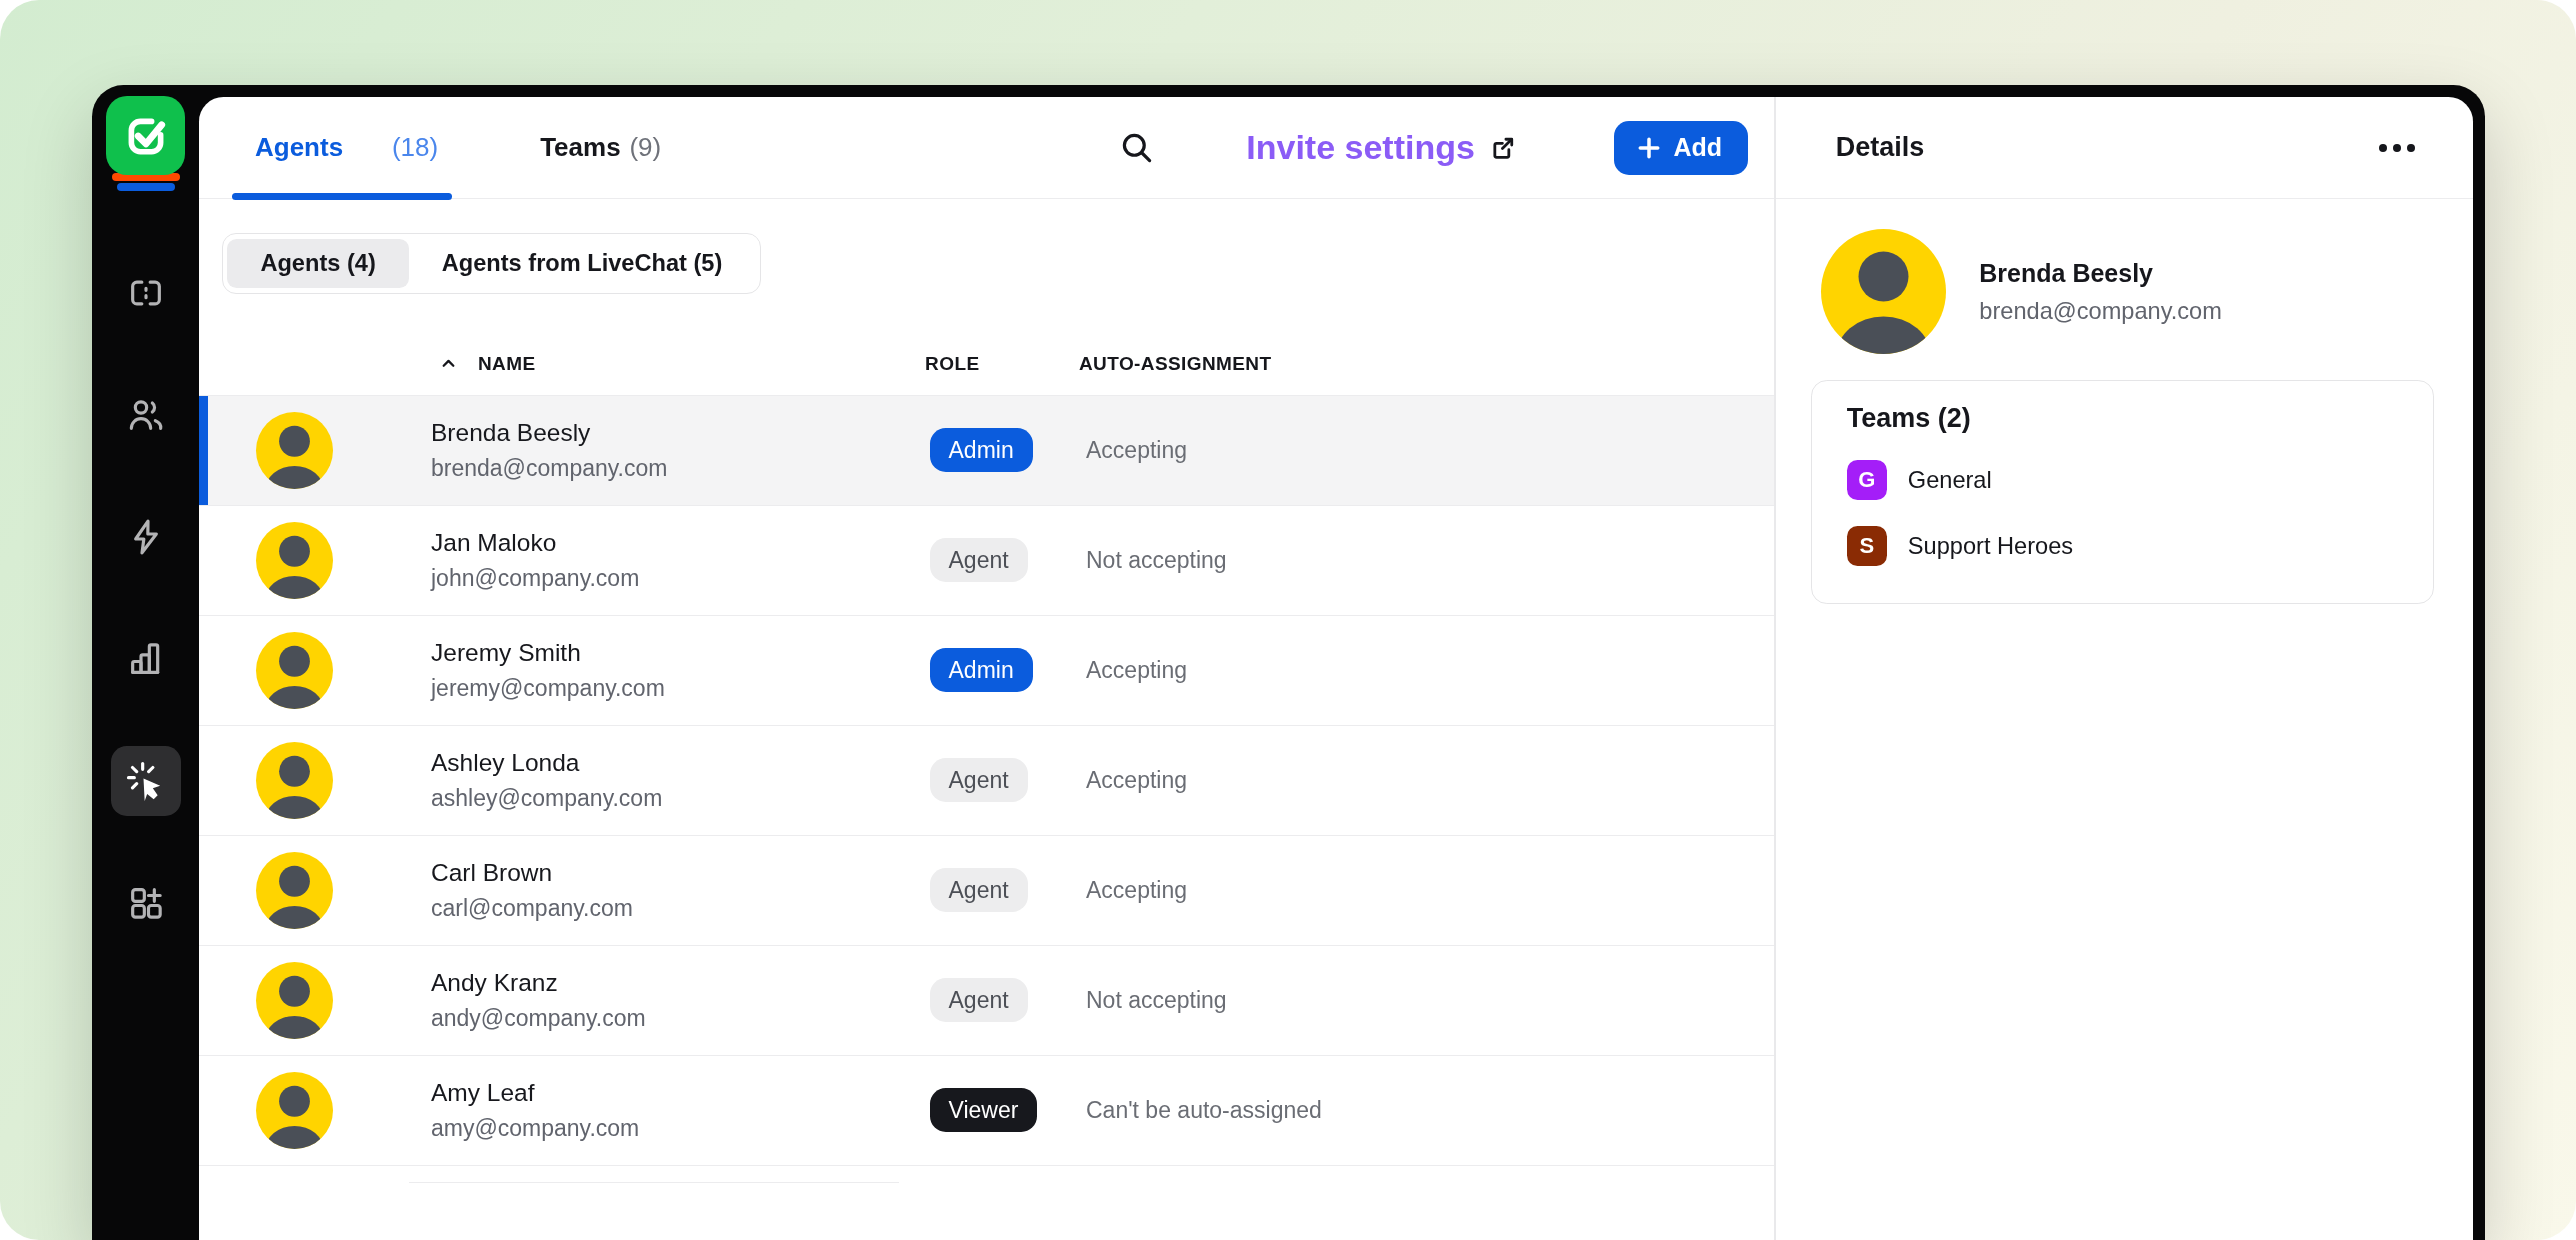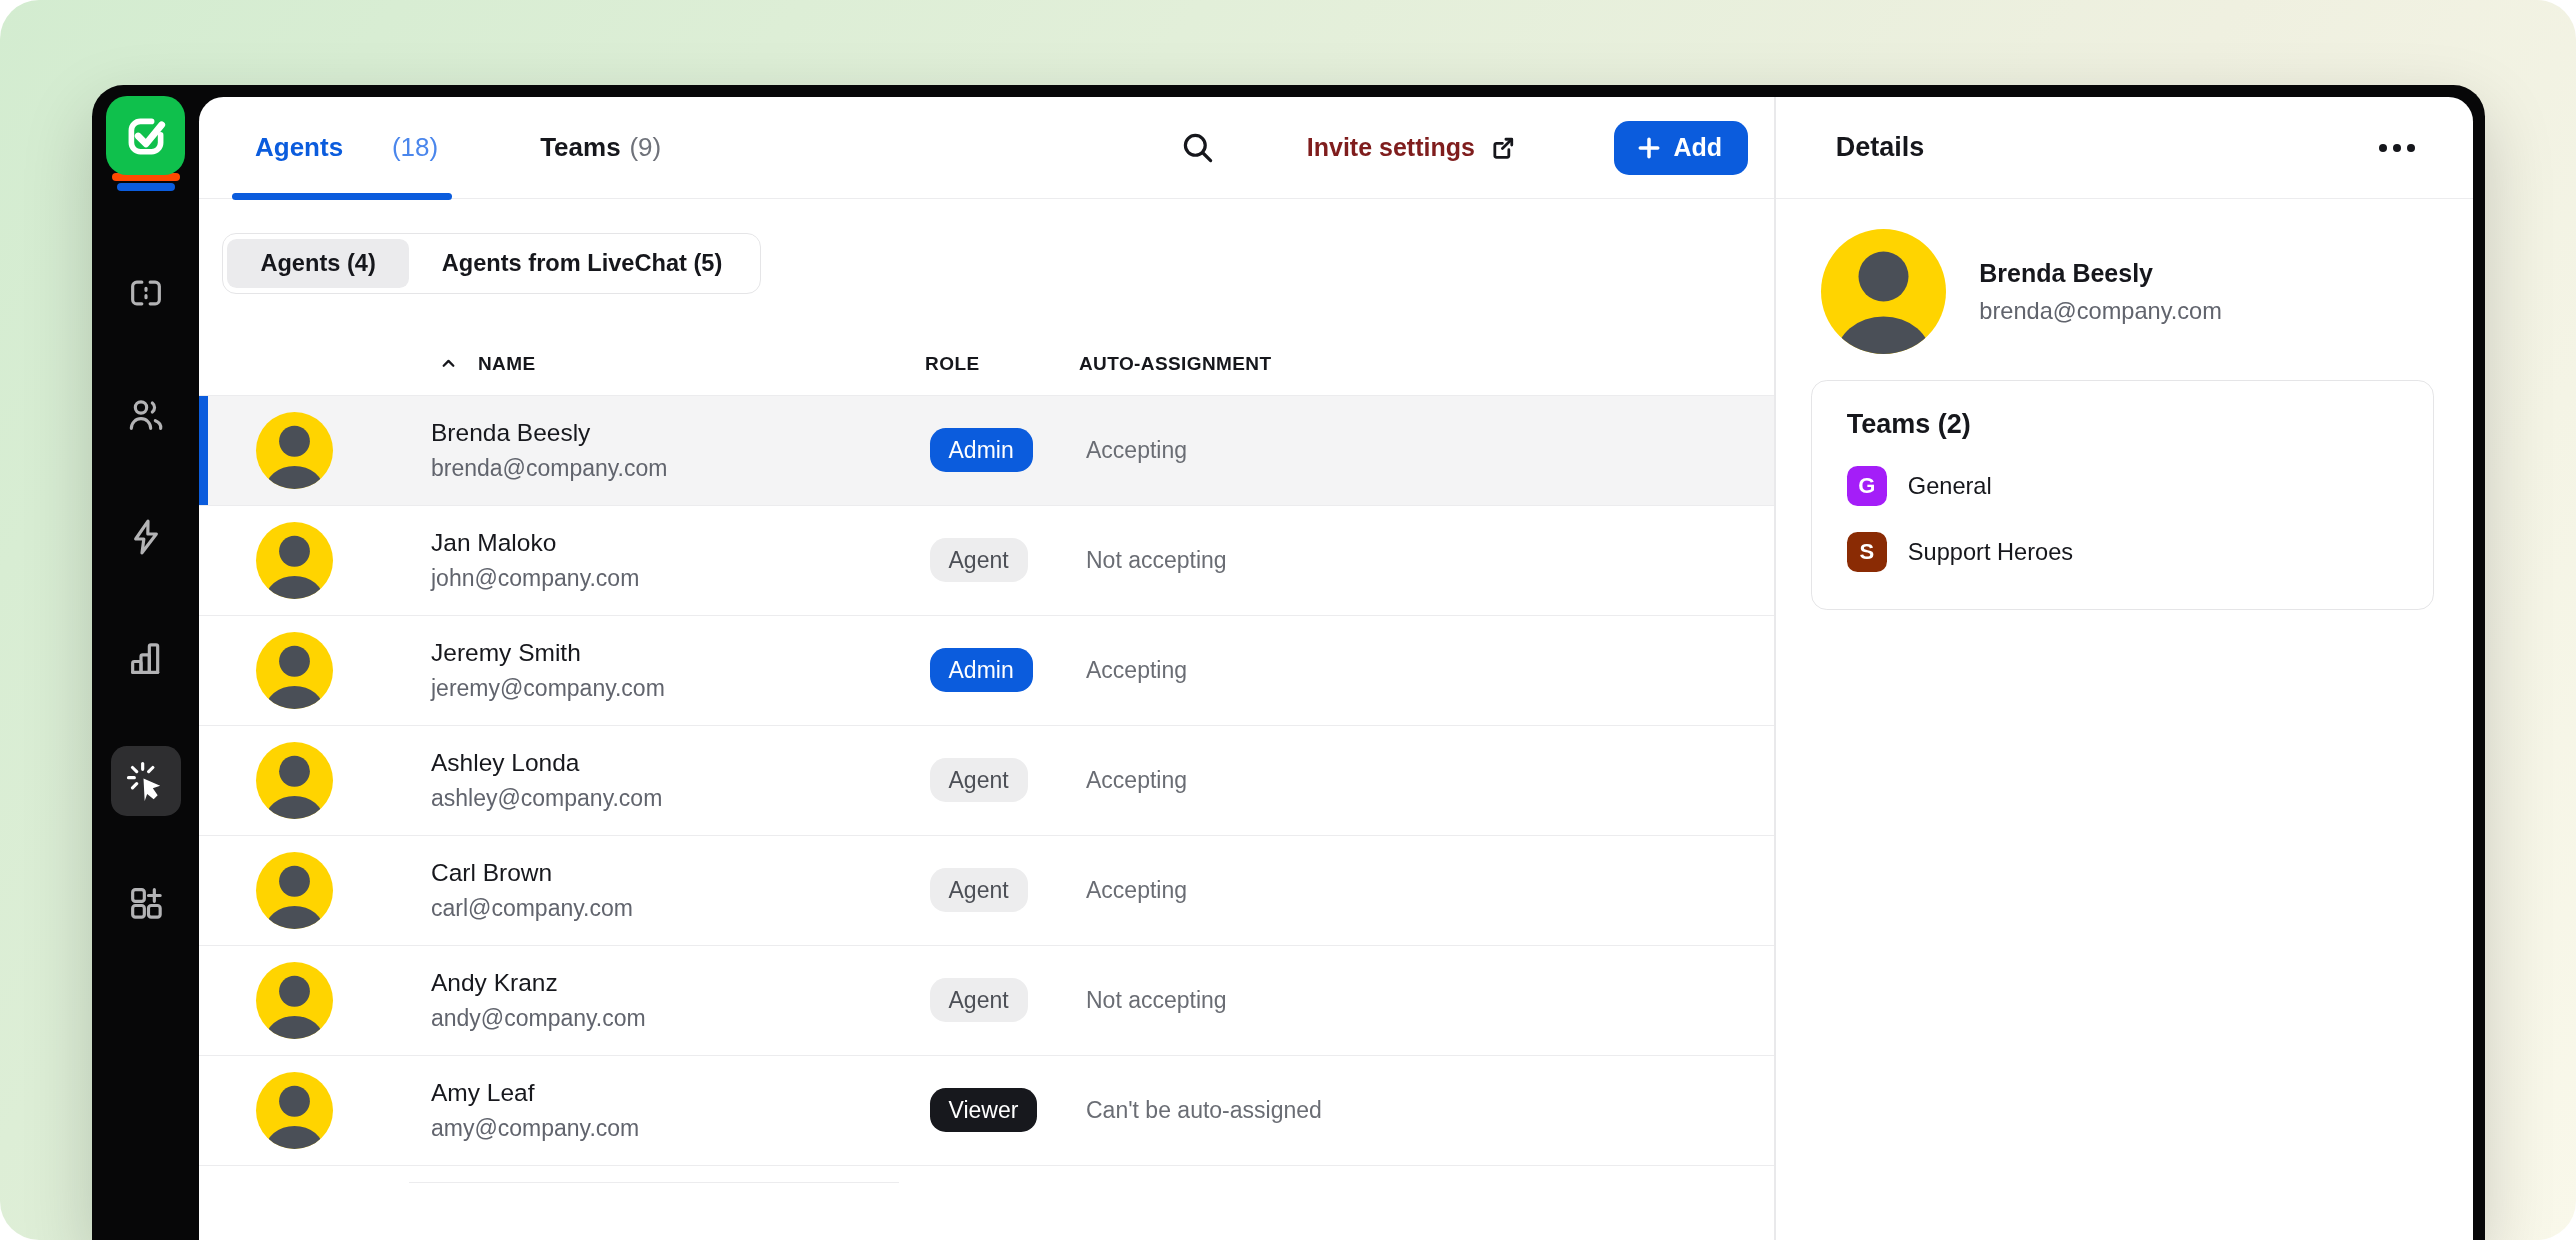--- a/index.html
+++ b/index.html
@@ -46,21 +46,21 @@
   .tab .t-count { font-weight:400; color:#6f727a; }
   .tab.active .t-label { color:#0b5cdd; }
   .tab.active .t-count { color:#4a86ec;margin-left:40px; }
   .tab.active::after { content:""; position:absolute; left:-23px; right:-14px; bottom:-1.7px;
     height:7px; border-radius:5.3px; background:#0b5cdd; }
   .spacer { flex:1; }
   .icon-btn { width:49px; height:49px; display:flex; align-items:center; justify-content:center;
     cursor:pointer; border-radius:10.5px; }
   .icon-btn svg { width:35px; height:35px; stroke:#16171c; stroke-width:2.2; fill:none; stroke-linecap:round; }
   .invite { display:flex; align-items:center; gap:14px; margin:0 51px 0 39px; cursor:pointer; }
-  .invite span { font-size:25px; font-weight:700; color:#7f1d1d; }
+  .invite span { font-size:34px; font-weight:700; color:#8b5cf6; }
   .invite svg { width:28px; height:28px; stroke:#16171c; stroke-width:2.4; fill:none; stroke-linecap:round; stroke-linejoin:round; }
   .add-btn { height:54px; padding:0 26px 0 21px; border:none; border-radius:15px; background:#0b5cdd;
     color:#fff; font-size:25px; font-weight:700; display:flex; align-items:center; gap:10.5px; cursor:pointer;
     font-family:inherit; }
   .add-btn svg { width:28px; height:28px; stroke:#fff; stroke-width:3; fill:none; stroke-linecap:round; }
 
   
   .main-body { flex:1; overflow:hidden; }
   .segmented { display:inline-flex; margin:34px 0 0 23px; border:1.8px solid #e5e5e7; border-radius:14px;
     padding:4.4px; background:#fff; }
@@ -99,21 +99,21 @@
   .details-title { font-size:27px; font-weight:700; color:#16171c; }
   .menu-btn { width:46px; height:46px; display:flex; align-items:center; justify-content:center; gap:6.1px;
     cursor:pointer; border-radius:8.8px; }
   .menu-btn i { width:7.9px; height:7.9px; border-radius:50%; background:#16171c; }
   .details-body { padding:30px 39px 0 35px; }
   .profile { display:flex; align-items:center; gap:33px; padding-left:10.5px; }
   .profile .avatar.big { width:125px; height:125px; }
   .profile-texts { display:flex; flex-direction:column; gap:10.5px; }
   .profile-name { font-size:25px; font-weight:600; color:#16171c; }
   .profile-email { font-size:23.6px; color:#61646d; }
-  .teams-card { margin-top:26px; border:1.8px solid #e5e5e7; border-radius:15.8px; padding:28px 35px 37px; }
+  .teams-card { margin-top:26px; border:1.8px solid #e5e5e7; border-radius:15.8px; padding:22px 35px 37px; }
   .teams-title { font-size:27px; font-weight:700; color:#16171c; }
   .team-item { display:flex; align-items:center; gap:21px; margin-top:26px; cursor:pointer; }
   .team-badge { width:40px; height:40px; border-radius:10.5px; color:#fff; font-size:22px; font-weight:700;
     display:flex; align-items:center; justify-content:center; }
   .team-label { font-size:23.6px; color:#16171c; font-weight:500; }
 </style>
 </head>
 <body>
 
 <div class="bg-card"></div>

